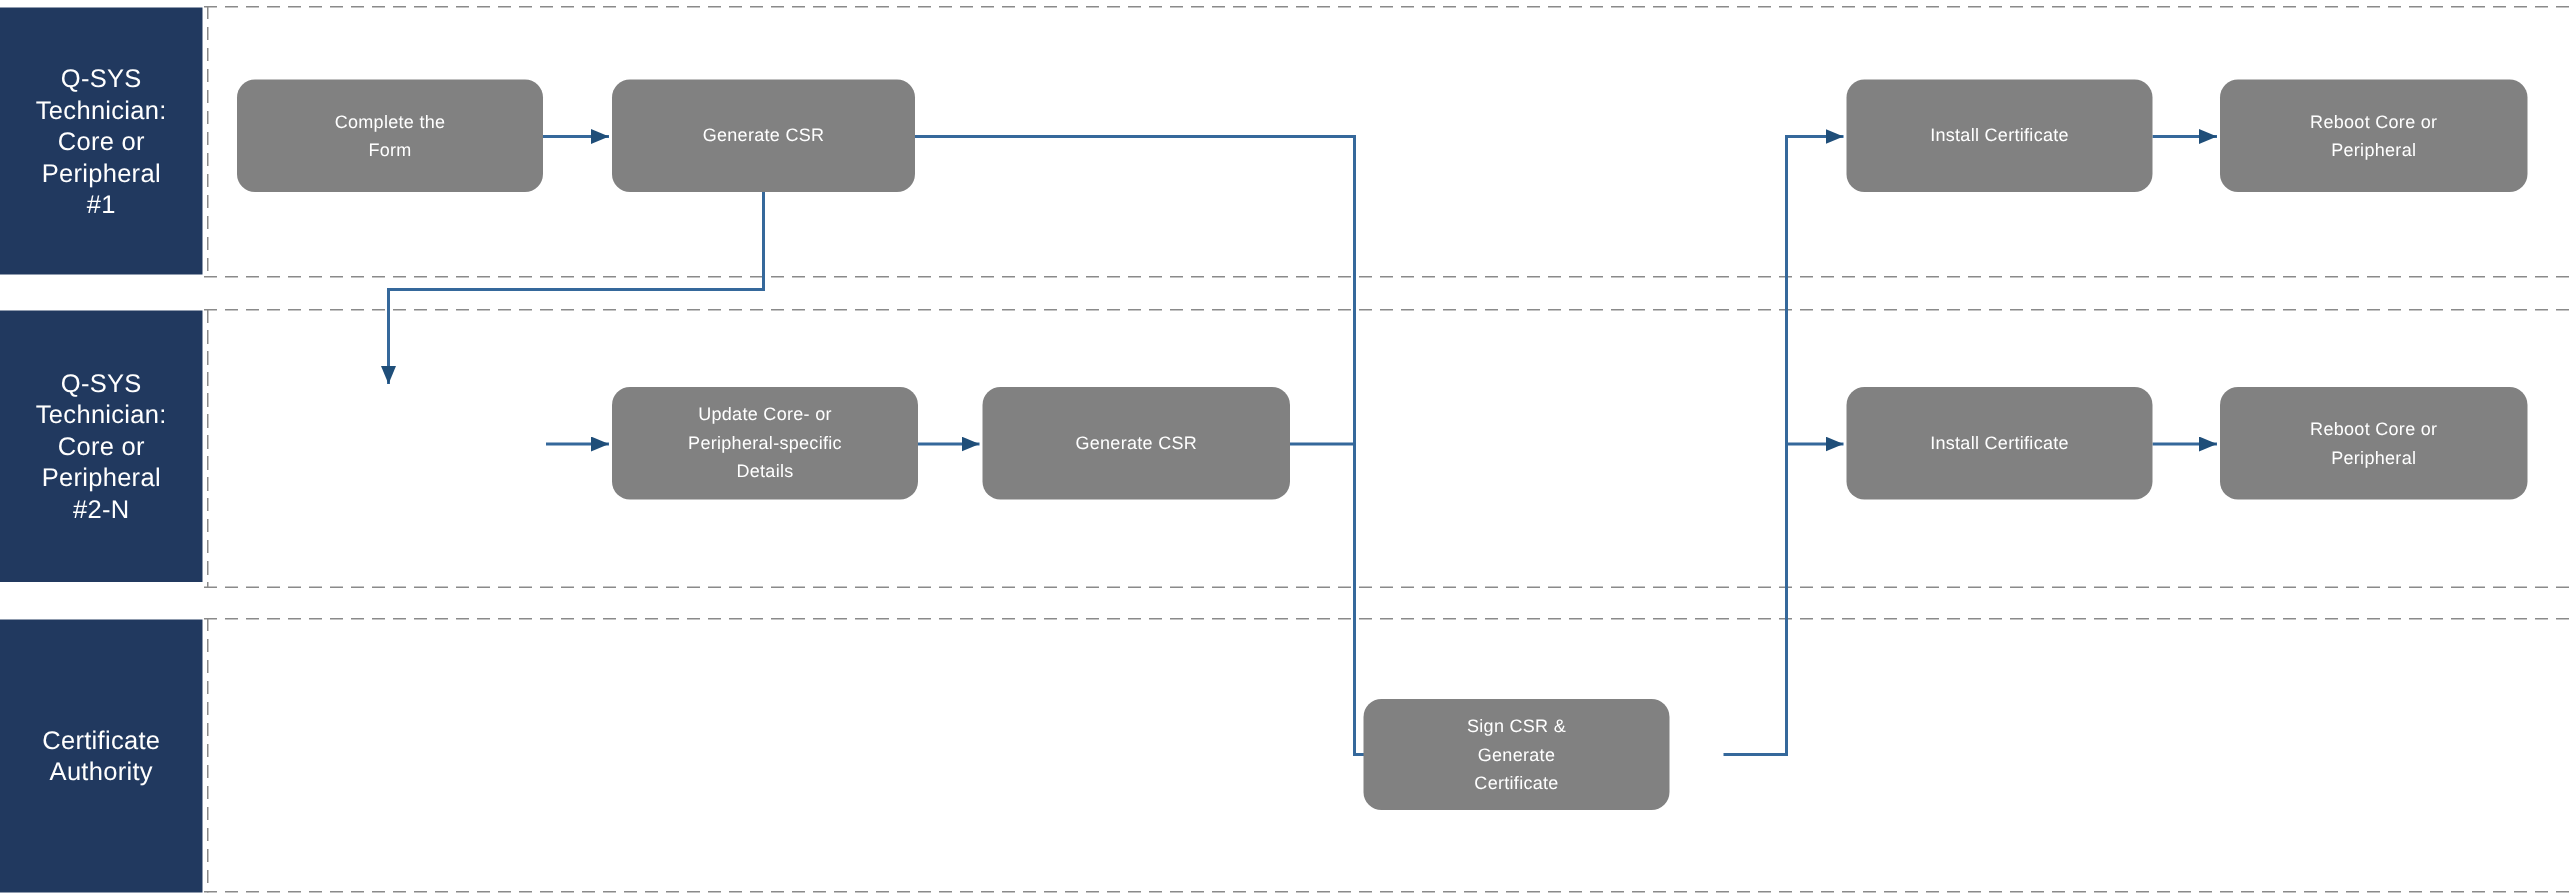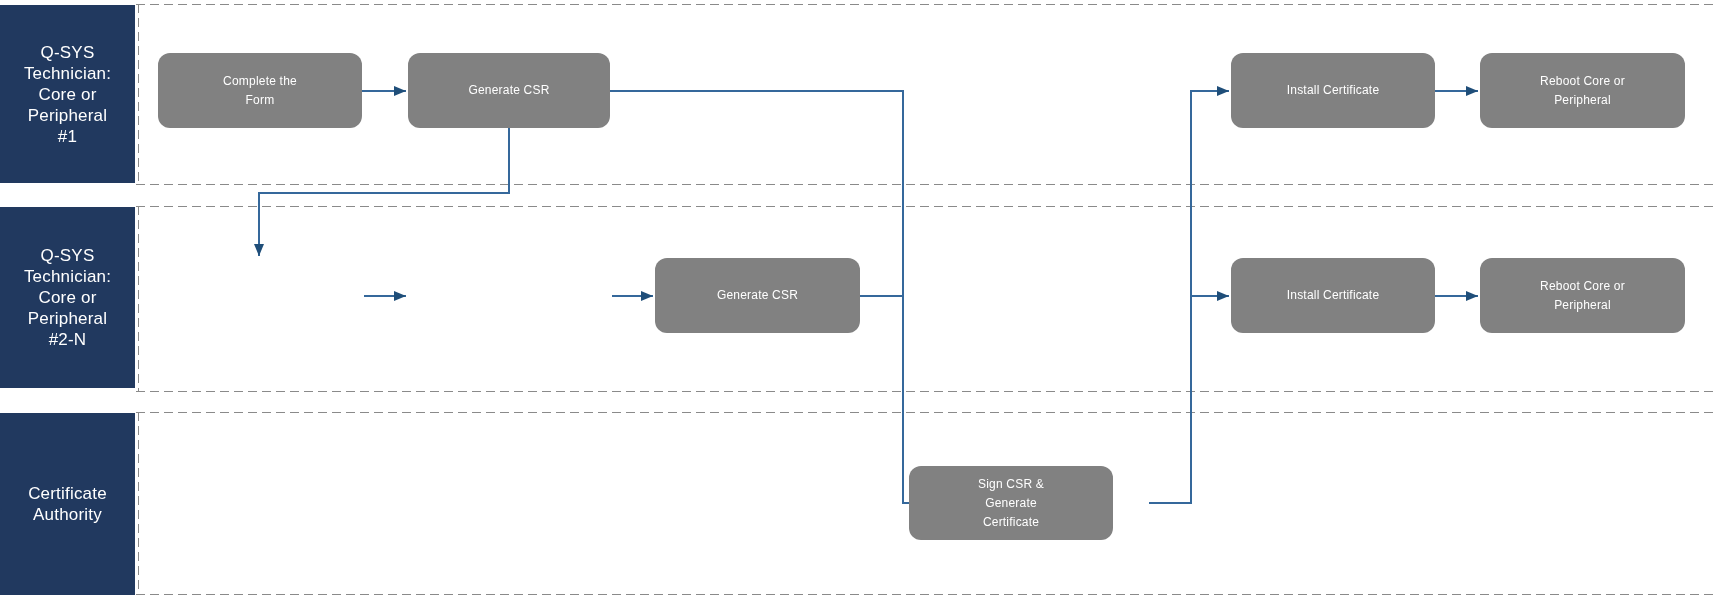--- a/index.html
+++ b/index.html
@@ -98,20 +98,23 @@
     <path class="edge" d="M1435 296 H1478" marker-end="url(#arrow)"></path>
   </svg>
 
   <div class="node" style="left:158px;top:53px;width:204px">Complete the
 Form</div>
   <div class="node" style="left:408px;top:53px;width:202px">Generate CSR</div>
   <div class="node" style="left:1231px;top:53px;width:204px">Install Certificate</div>
   <div class="node" style="left:1480px;top:53px;width:205px">Reboot Core or
 Peripheral</div>
 
+  <div class="node" style="left:408px;top:258px;width:204px">Update Core- or
+Peripheral-specific
+Details</div>
   <div class="node" style="left:655px;top:258px;width:205px">Generate CSR</div>
   <div class="node" style="left:1231px;top:258px;width:204px">Install Certificate</div>
   <div class="node" style="left:1480px;top:258px;width:205px">Reboot Core or
 Peripheral</div>
 
   <div class="node" style="left:909px;top:466px;width:204px;height:74px">Sign CSR &amp;
 Generate
 Certificate</div>
 
 </div>

